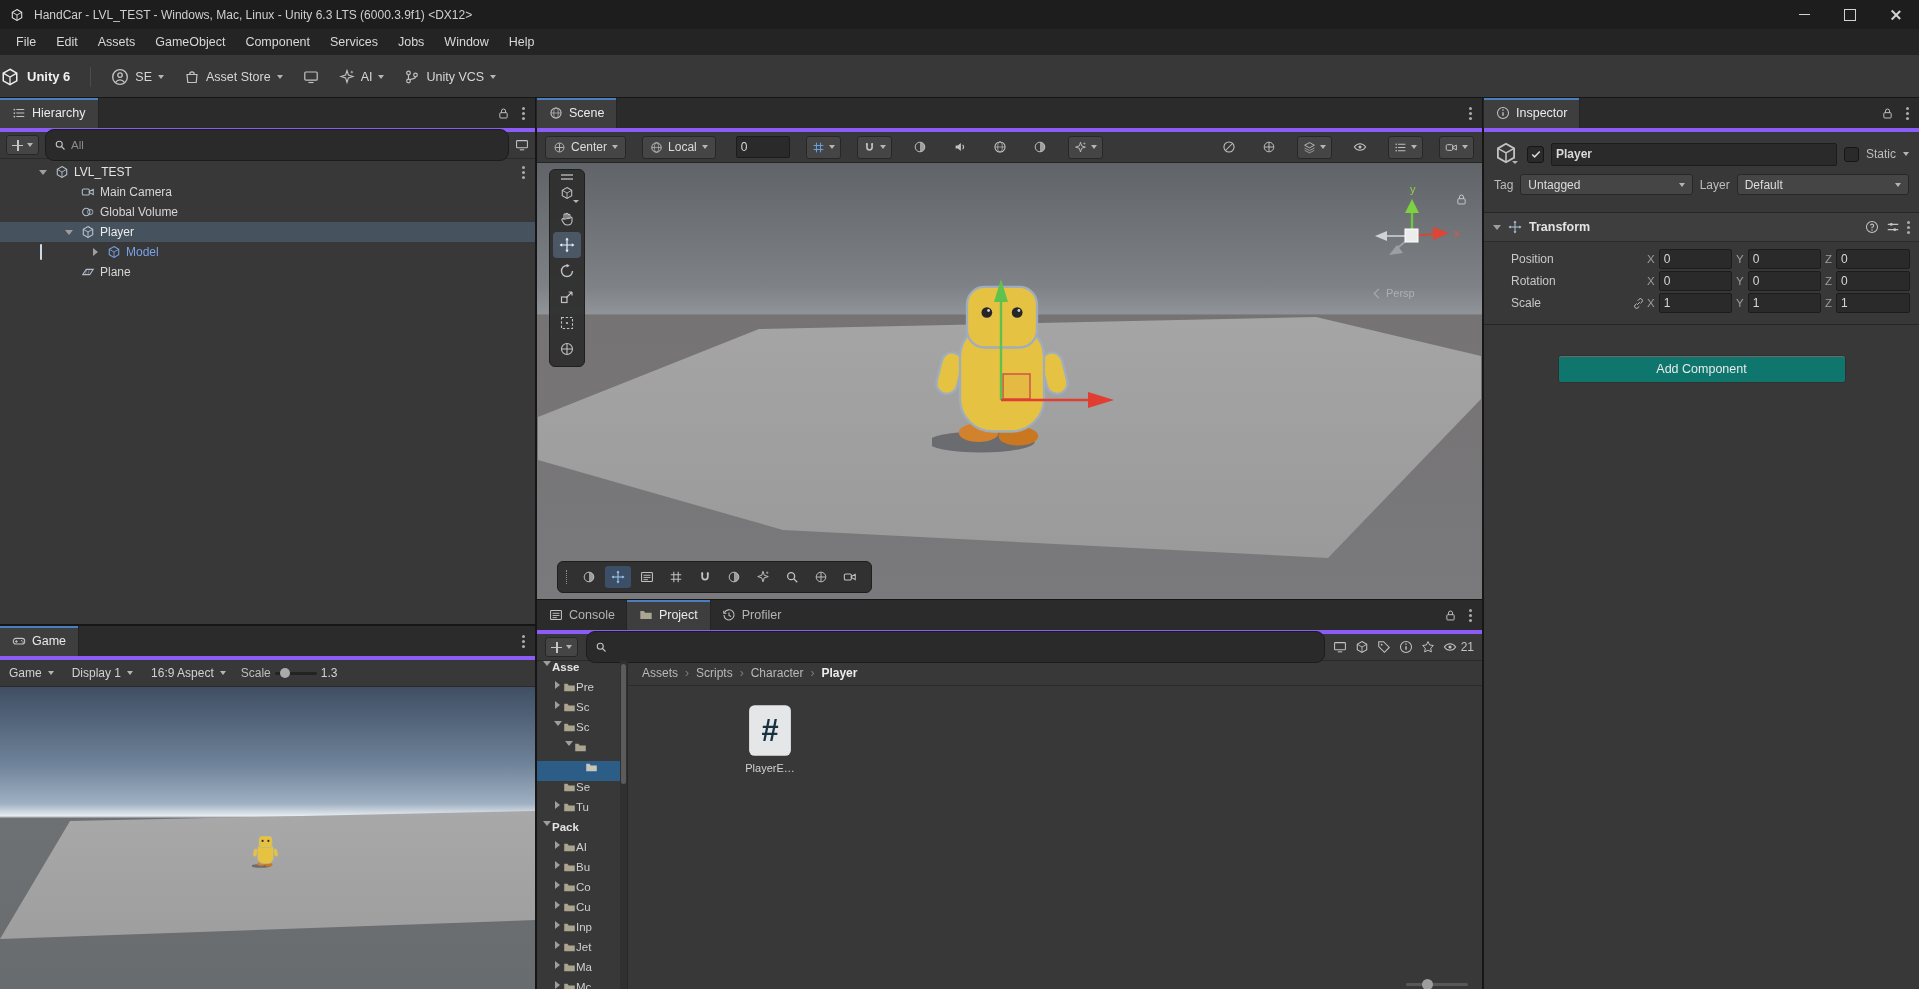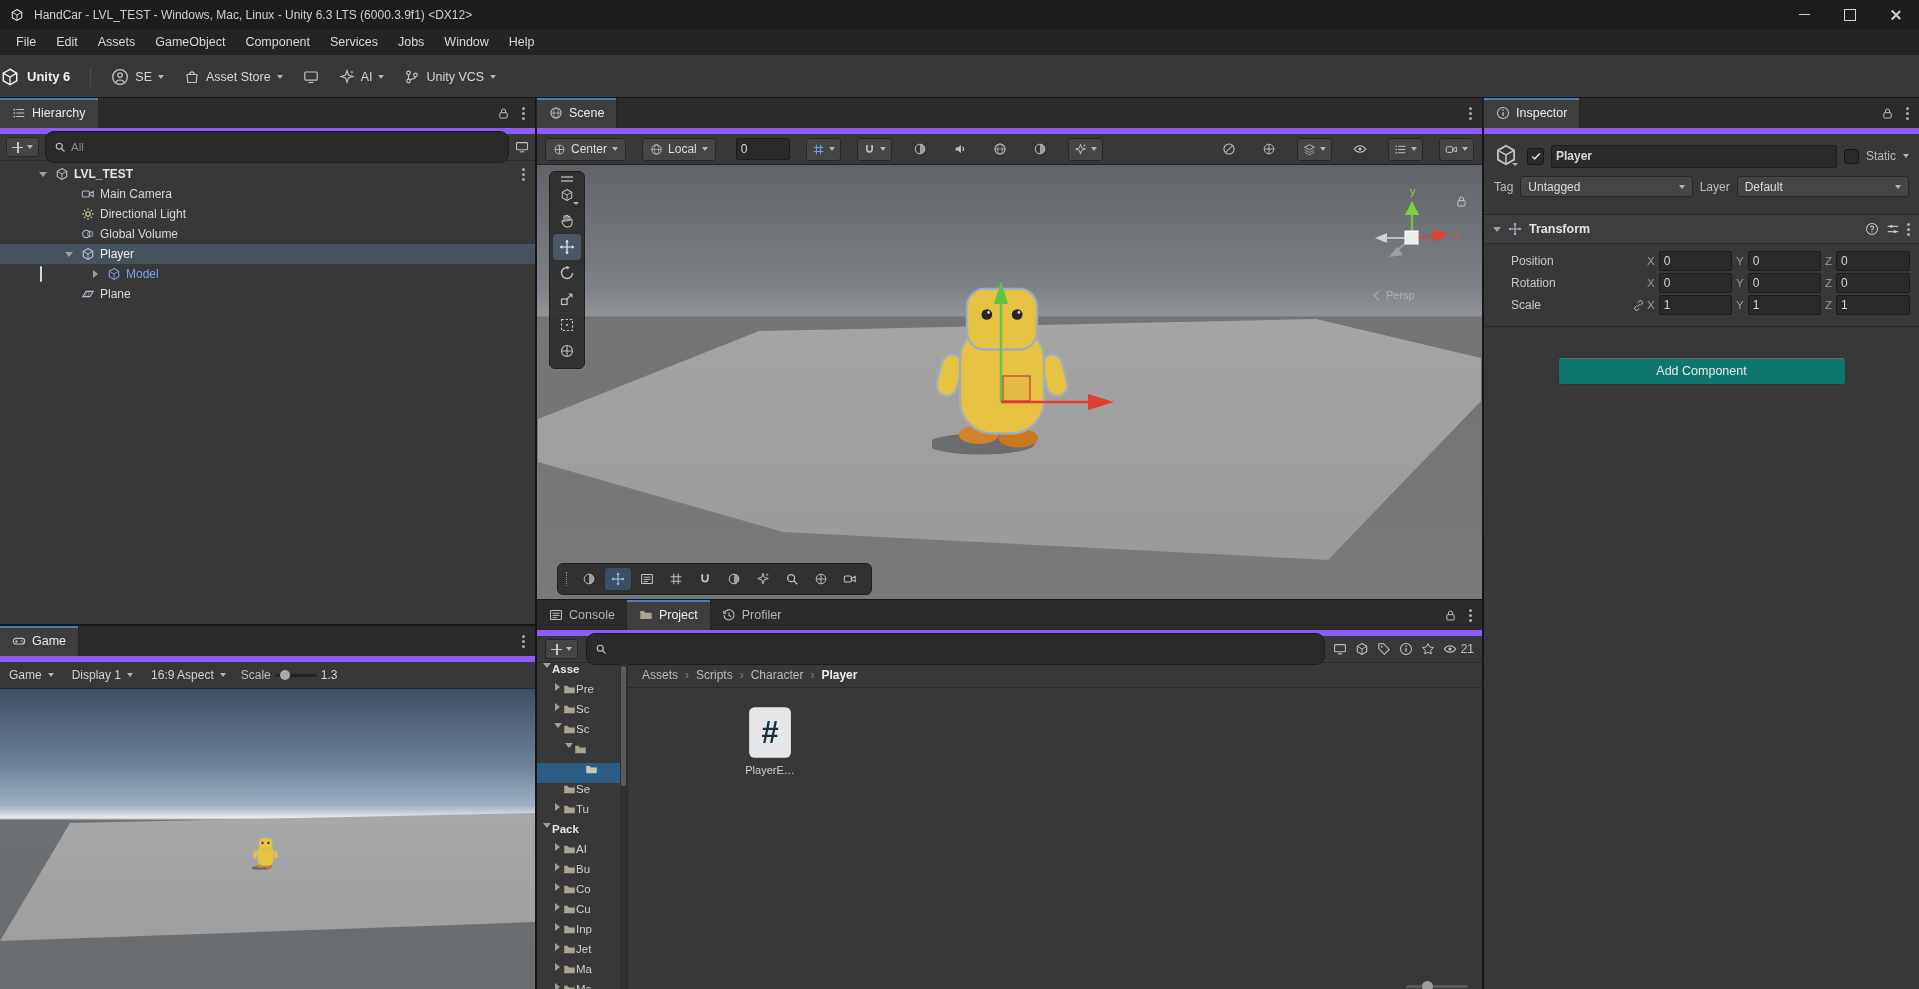--- a/index.html
+++ b/index.html
@@ -51,21 +51,21 @@
   .pbtn.first{border-radius:3px 0 0 3px}.pbtn.last{border-radius:0 3px 3px 0}
   .pbtn.lit{background:#555}
   .tb-right{position:absolute;right:10px;top:55px;height:43px;display:flex;align-items:center;gap:16px}
   
   .panel{position:absolute;background:#383838;box-shadow:0 0 0 1px #161616}
   .p-hier{left:0;top:98px;width:535px;height:526px}
   .p-game{left:0;top:626px;width:535px;height:363px}
   .p-scene{left:537px;top:98px;width:945px;height:500px}
   .p-bottom{left:537px;top:600px;width:945px;height:389px}
   .p-insp{left:1484px;top:98px;width:435px;height:891px}
-  .tabstrip{height:30px;background:#2b2b2b;border-bottom:6px solid #8b5cf6;display:flex;align-items:stretch}
+  .tabstrip{height:30px;background:#2b2b2b;border-bottom:4px solid #8b5cf6;display:flex;align-items:stretch}
   .tab{display:flex;align-items:center;gap:6px;padding:0 12px;font-size:12.5px;color:#b4b4b4}
   .tab.active{background:#3e3e3e;color:#eaeaea;box-shadow:inset 0 2px 0 #4a7fbd,1px 0 0 #242424,-1px 0 0 #242424}
   .strip-icons{margin-left:auto;display:flex;align-items:center;gap:12px;padding-right:10px}
   
   .htoolbar{height:26px;display:flex;align-items:center;gap:6px;padding:0 6px;border-bottom:1px solid #2a2a2a}
   .searchpill{background:#2a2a2a;border:1px solid #1c1c1c;border-radius:9px;height:18px;display:flex;align-items:center;gap:5px;padding:6px 8px;flex:1}
   .searchpill input::placeholder{color:#8b8b8b}
   .tree{padding-top:3px}
   .trow{height:20px;display:flex;align-items:center;gap:5px;font-size:12px;color:#d6d6d6;position:relative}
   .trow .slot{width:14px;display:flex;justify-content:center;flex:none}
@@ -483,37 +483,30 @@
         </svg>
     </div>
     <div class="tree">
       <div class="trow pl0">
         <div class="slot">
             <div class="tri down"></div>
           </div>
         <svg class="i i14" style="color:#b7c3d1">
             <use href="#s-cube"></use>
           </svg>
-        <span style="font-weight:bold;color:#e4e4e4">LVL_TEST</span>
+        <span style="font-weight:normal;color:#e4e4e4">LVL_TEST</span>
         <div class="spacer"></div>
         <div class="kebab" style="margin-right:10px"></div>
       </div>
       <div class="trow pl1">
         <div class="slot"></div>
         <svg class="i i14" style="color:#aebccb">
             <use href="#s-camera"></use>
           </svg>
         <span>Main Camera</span>
-      </div>
-      <div class="trow pl1">
-        <div class="slot"></div>
-        <svg class="i i14" style="color:#d8cf9e">
-            <use href="#s-light"></use>
-          </svg>
-        <span>Directional Light</span>
       </div>
       <div class="trow pl1">
         <div class="slot"></div>
         <svg class="i i14" style="color:#aebccb">
             <use href="#s-volume"></use>
           </svg>
         <span>Global Volume</span>
       </div>
       <div class="trow pl1 sel">
         <div class="slot">

